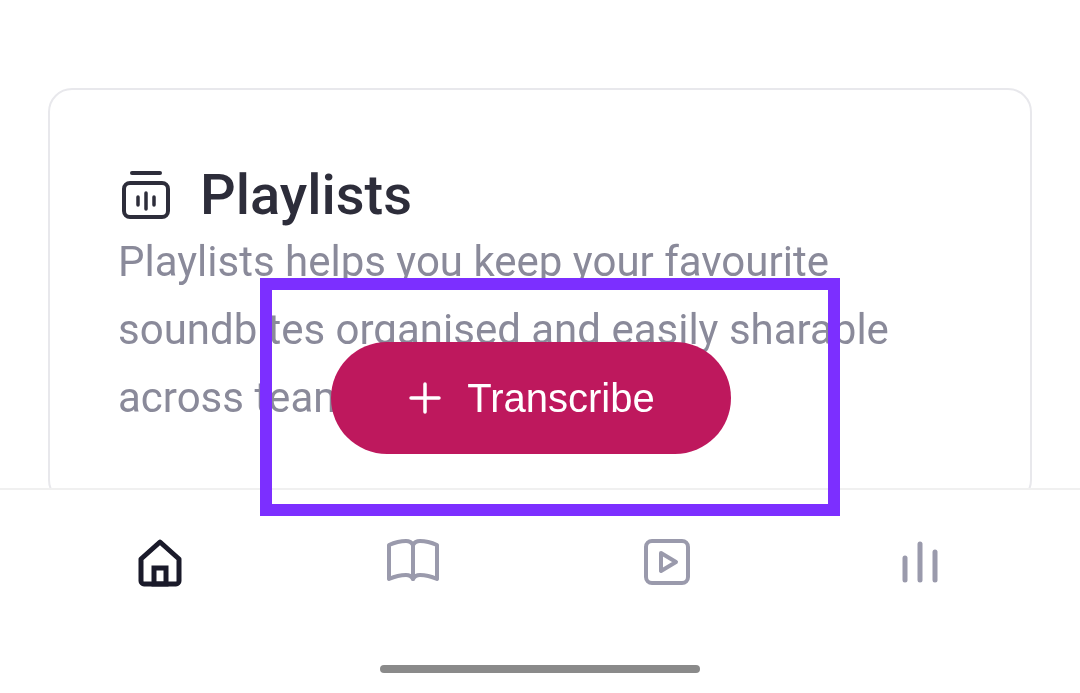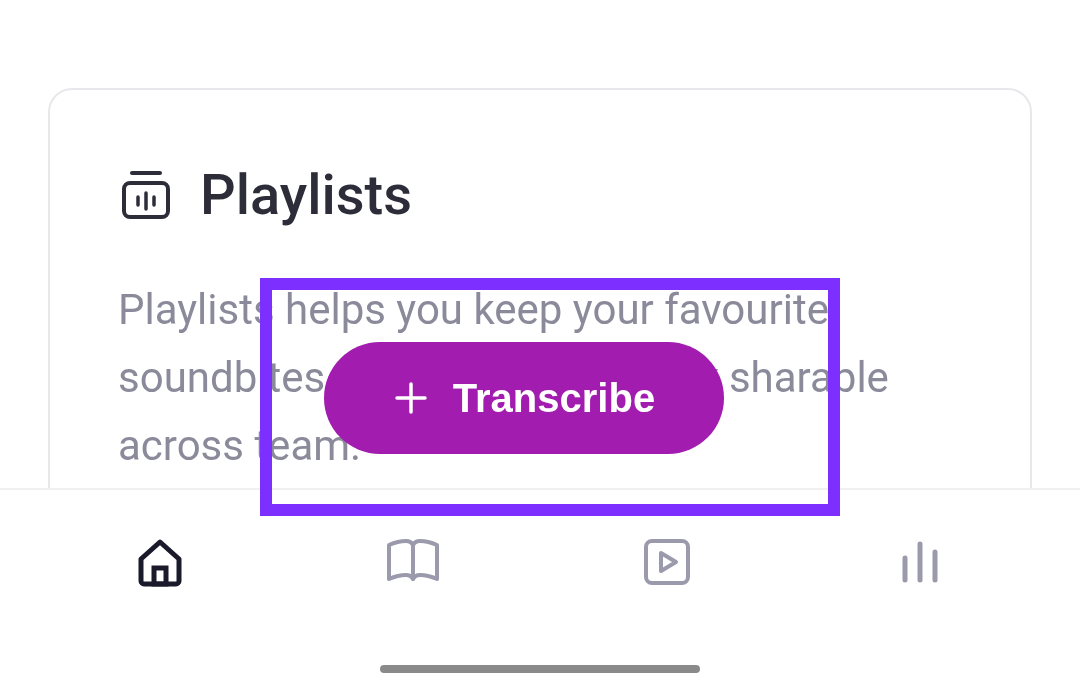--- a/index.html
+++ b/index.html
@@ -24,21 +24,20 @@
       right: 48px;
       border: 2px solid #e8e8ec;
       border-radius: 24px;
       padding: 72px 68px 70px 68px;
     }
     
     .card-header {
       display: flex;
       align-items: center;
       gap: 26px;
-      margin-bottom: 48px;
     }
     
     .playlist-icon {
       display: inline-flex;
       align-items: center;
       justify-content: center;
     }
     
     .card-title {
       font-size: 56px;
@@ -61,29 +60,29 @@
       height: 238px;
       border: 12px solid #7c2fff;
       background: transparent;
       z-index: 10;
       pointer-events: none;
     }
     
     .transcribe-button {
       position: absolute;
       top: 342px;
-      left: 324px;
+      left: 331px;
       width: 400px;
       height: 112px;
-      background: #a21caf;
+      background: #be185d;
       border: none;
       border-radius: 56px;
       color: #ffffff;
       font-size: 40px;
-      font-weight: 700;
+      font-weight: 400;
       display: flex;
       align-items: center;
       justify-content: center;
       gap: 24px;
       cursor: pointer;
       z-index: 5;
     }
     
     .plus-icon {
       display: inline-flex;

